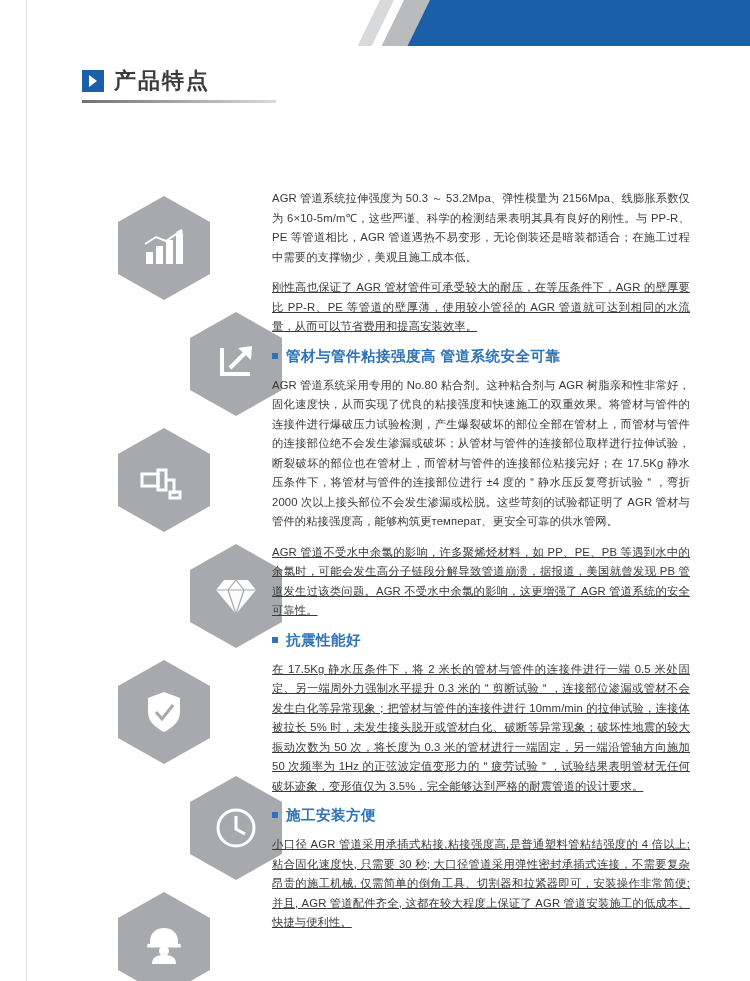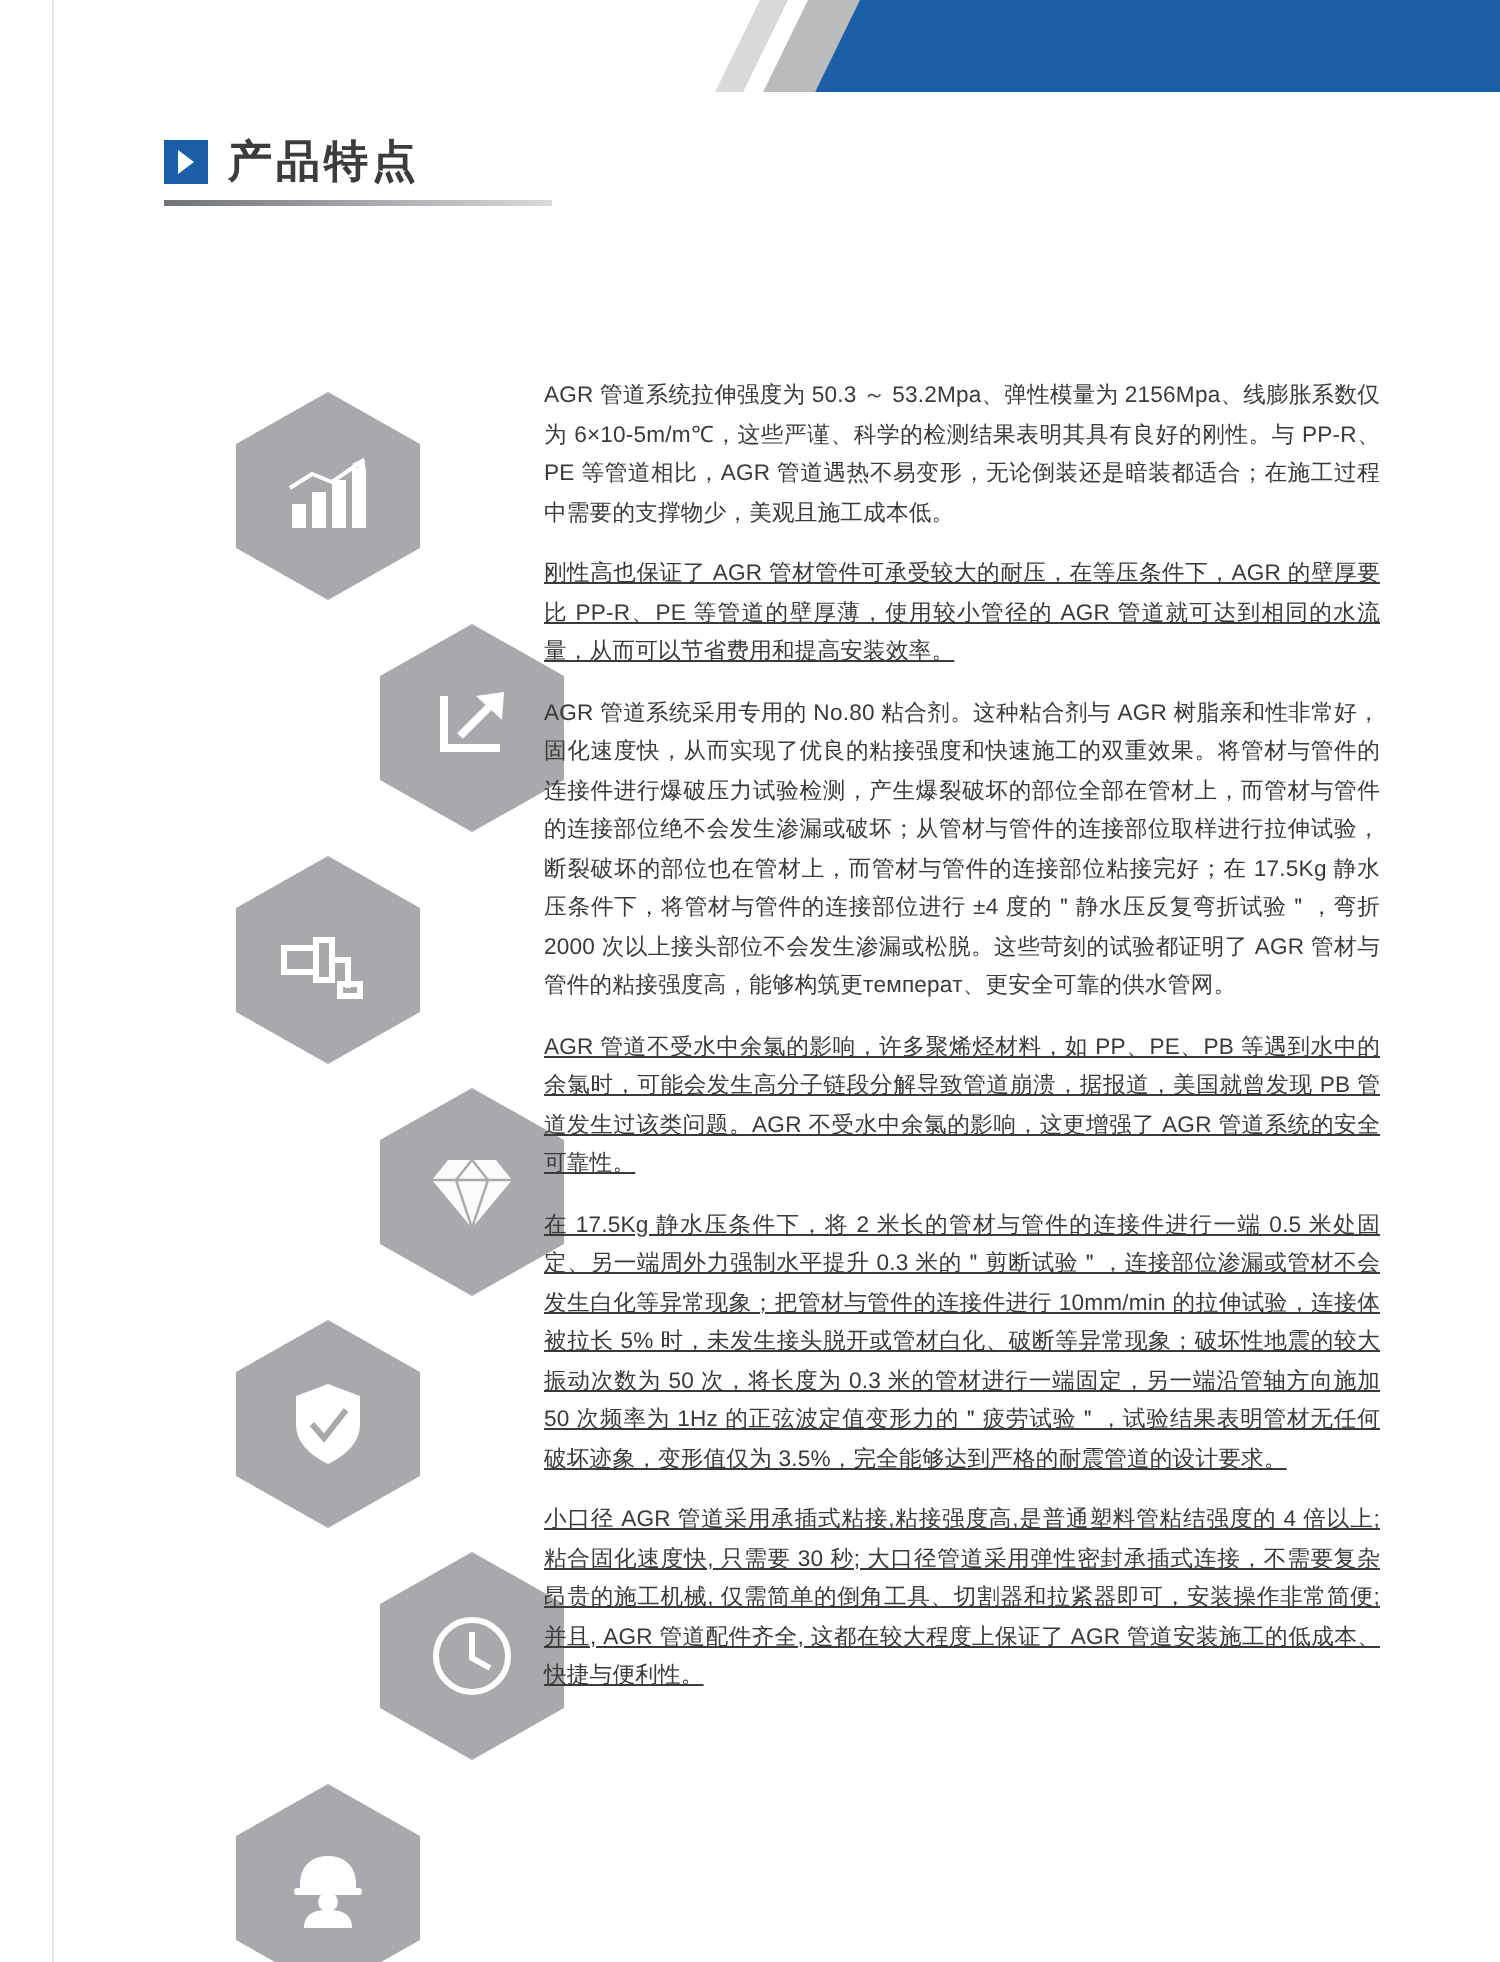--- a/index.html
+++ b/index.html
@@ -239,28 +239,31 @@
 </div>
 
 <div class="content">
 
   <div class="block">
     <p class="para">AGR 管道系统拉伸强度为 50.3 ～ 53.2Mpa、弹性模量为 2156Mpa、线膨胀系数仅为 6×10-5m/m℃，这些严谨、科学的检测结果表明其具有良好的刚性。与 PP-R、PE 等管道相比，AGR 管道遇热不易变形，无论倒装还是暗装都适合；在施工过程中需要的支撑物少，美观且施工成本低。</p>
     <p class="para">刚性高也保证了 AGR 管材管件可承受较大的耐压，在等压条件下，AGR 的壁厚要比 PP-R、PE 等管道的壁厚薄，使用较小管径的 AGR 管道就可达到相同的水流量，从而可以节省费用和提高安装效率。</p>
   </div>
 
   <div class="block">
+    <h3 class="block-title">管材与管件粘接强度高  管道系统安全可靠</h3>
     <p class="para">AGR 管道系统采用专用的 No.80 粘合剂。这种粘合剂与 AGR 树脂亲和性非常好，固化速度快，从而实现了优良的粘接强度和快速施工的双重效果。将管材与管件的连接件进行爆破压力试验检测，产生爆裂破坏的部位全部在管材上，而管材与管件的连接部位绝不会发生渗漏或破坏；从管材与管件的连接部位取样进行拉伸试验，断裂破坏的部位也在管材上，而管材与管件的连接部位粘接完好；在 17.5Kg 静水压条件下，将管材与管件的连接部位进行 ±4 度的＂静水压反复弯折试验＂，弯折 2000 次以上接头部位不会发生渗漏或松脱。这些苛刻的试验都证明了 AGR 管材与管件的粘接强度高，能够构筑更температ、更安全可靠的供水管网。</p>
     <p class="para">AGR 管道不受水中余氯的影响，许多聚烯烃材料，如 PP、PE、PB 等遇到水中的余氯时，可能会发生高分子链段分解导致管道崩溃，据报道，美国就曾发现 PB 管道发生过该类问题。AGR 不受水中余氯的影响，这更增强了 AGR 管道系统的安全可靠性。</p>
   </div>
 
   <div class="block">
+    <h3 class="block-title">抗震性能好</h3>
     <p class="para">在 17.5Kg 静水压条件下，将 2 米长的管材与管件的连接件进行一端 0.5 米处固定、另一端周外力强制水平提升 0.3 米的＂剪断试验＂，连接部位渗漏或管材不会发生白化等异常现象；把管材与管件的连接件进行 10mm/min 的拉伸试验，连接体被拉长 5% 时，未发生接头脱开或管材白化、破断等异常现象；破坏性地震的较大振动次数为 50 次，将长度为 0.3 米的管材进行一端固定，另一端沿管轴方向施加 50 次频率为 1Hz 的正弦波定值变形力的＂疲劳试验＂，试验结果表明管材无任何破坏迹象，变形值仅为 3.5%，完全能够达到严格的耐震管道的设计要求。</p>
   </div>
 
   <div class="block">
   </div>
 
   <div class="block">
+    <h3 class="block-title">施工安装方便</h3>
     <p class="para">小口径 AGR 管道采用承插式粘接,粘接强度高,是普通塑料管粘结强度的 4 倍以上; 粘合固化速度快, 只需要 30 秒; 大口径管道采用弹性密封承插式连接，不需要复杂昂贵的施工机械, 仅需简单的倒角工具、切割器和拉紧器即可，安装操作非常简便; 并且, AGR 管道配件齐全, 这都在较大程度上保证了 AGR 管道安装施工的低成本、快捷与便利性。</p>
   </div>
 
 </div>
 
 </body></html>

